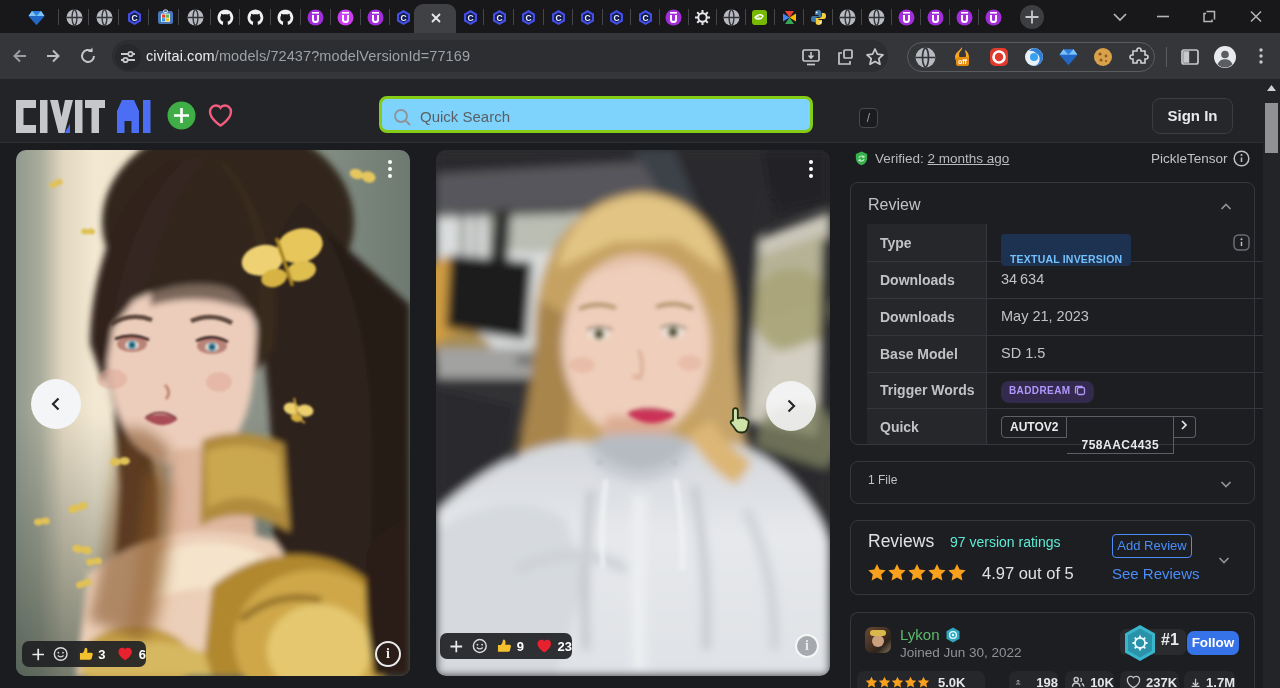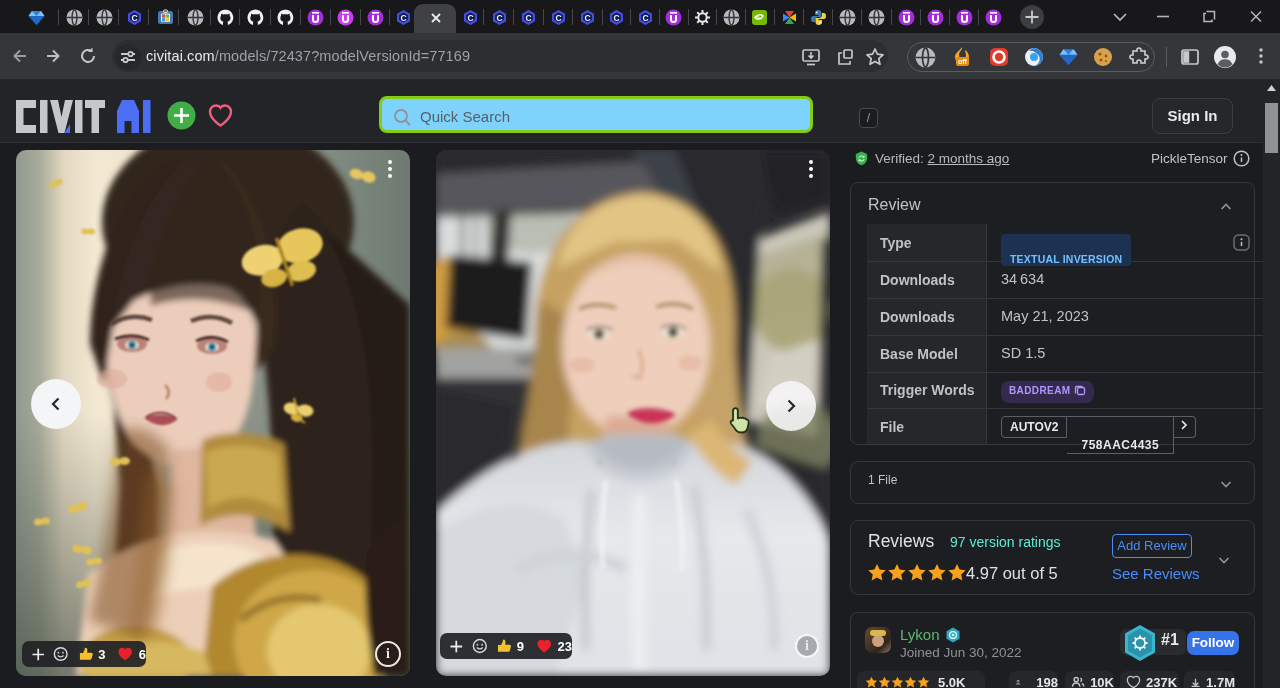--- a/index.html
+++ b/index.html
@@ -721,21 +721,21 @@
         <div class="abs" style="left:0;top:37px;width:403px;height:1px;background:#35373d"></div>
         <div class="abs" style="left:0;top:74px;width:403px;height:1px;background:#35373d"></div>
         <div class="abs" style="left:0;top:111px;width:403px;height:1px;background:#35373d"></div>
         <div class="abs" style="left:0;top:148px;width:403px;height:1px;background:#35373d"></div>
         <div class="abs" style="left:0;top:184px;width:403px;height:1px;background:#35373d"></div>
         <div class="lbl abs" style="left:13px;top:11px">Type</div>
         <div class="lbl abs" style="left:13px;top:48px">Downloads</div>
         <div class="lbl abs" style="left:13px;top:85px">Downloads</div>
         <div class="lbl abs" style="left:13px;top:122px">Base Model</div>
         <div class="lbl abs" style="left:13px;top:158px">Trigger Words</div>
-        <div class="lbl abs" style="left:13px;top:195px">File</div>
+        <div class="lbl abs" style="left:13px;top:195px">Quick</div>
         <div class="abs" style="left:134px;top:10px;height:18px;padding:16px 9px;background:#1c3250;border-radius:4px;color:#74c0fc;font-size:10.5px;font-weight:700;letter-spacing:.2px;line-height:18px">TEXTUAL INVERSION</div>
         <svg class="abs" style="left:366px;top:10px" width="17" height="17" viewBox="0 0 17 17">
               <rect x="1" y="1" width="15" height="15" rx="4.5" stroke="#6a6d72" stroke-width="1.5" fill="none"></rect>
               <path d="M8.5 7.8V12" stroke="#bfc0c3" stroke-width="1.5"></path>
               <circle cx="8.5" cy="5.2" r="1" fill="#bfc0c3"></circle>
             </svg>
         <div class="val abs" style="left:134px;top:47px">34 634</div>
         <div class="val abs" style="left:134px;top:84px">May 21, 2023</div>
         <div class="val abs" style="left:134px;top:121px">SD 1.5</div>
         <div class="abs" style="left:134px;top:157px;height:22px;padding:0 8px;background:#332a4e;border-radius:8px;color:#b197fc;font-size:10px;font-weight:700;letter-spacing:.4px;line-height:19px">BADDREAM <svg style="vertical-align:-2px" width="12" height="12" viewBox="0 0 12 12">
@@ -768,21 +768,21 @@
           </svg>
       <svg class="abs" style="left:16px;top:42px" width="100" height="20" viewBox="0 0 100 20">
         <g fill="#f9a11d">
               <path id="st" d="M10 1l2.6 5.6 6.1.7-4.5 4.2 1.2 6-5.4-3-5.4 3 1.2-6L1.3 7.3l6.1-.7z"></path>
               <use href="#st" x="20"></use>
               <use href="#st" x="40"></use>
               <use href="#st" x="60"></use>
               <use href="#st" x="80"></use>
             </g>
       </svg>
-      <div class="abs" style="left:115px;top:43px;font-size:16.5px;color:#dee0e2">4.97 out of 5</div>
+      <div class="abs" style="left:131px;top:43px;font-size:16.5px;color:#dee0e2">4.97 out of 5</div>
       <div class="abs" style="left:261px;top:44px;font-size:15px;color:#4a8df8">See Reviews</div>
     </div>
 
     <div class="scard" style="top:533px;height:76px;border-radius:8px 8px 0 0;border-bottom:none">
       <div class="abs" style="left:14px;top:14px;width:26px;height:26px;border-radius:7px;background:linear-gradient(135deg,#6b4a33,#2e241c 70%,#8a7a60);overflow:hidden">
         <div class="abs" style="left:7px;top:8px;width:12px;height:12px;border-radius:50%;background:#caa07e"></div>
         <div class="abs" style="left:5px;top:3px;width:16px;height:6px;border-radius:3px;background:#d8b84a"></div>
       </div>
       <div class="abs" style="left:49px;top:13px;font-size:15px;color:#5dbb6b">Lykon</div>
       <svg class="abs" style="left:94px;top:14px" width="16" height="16" viewBox="0 0 16 16">

